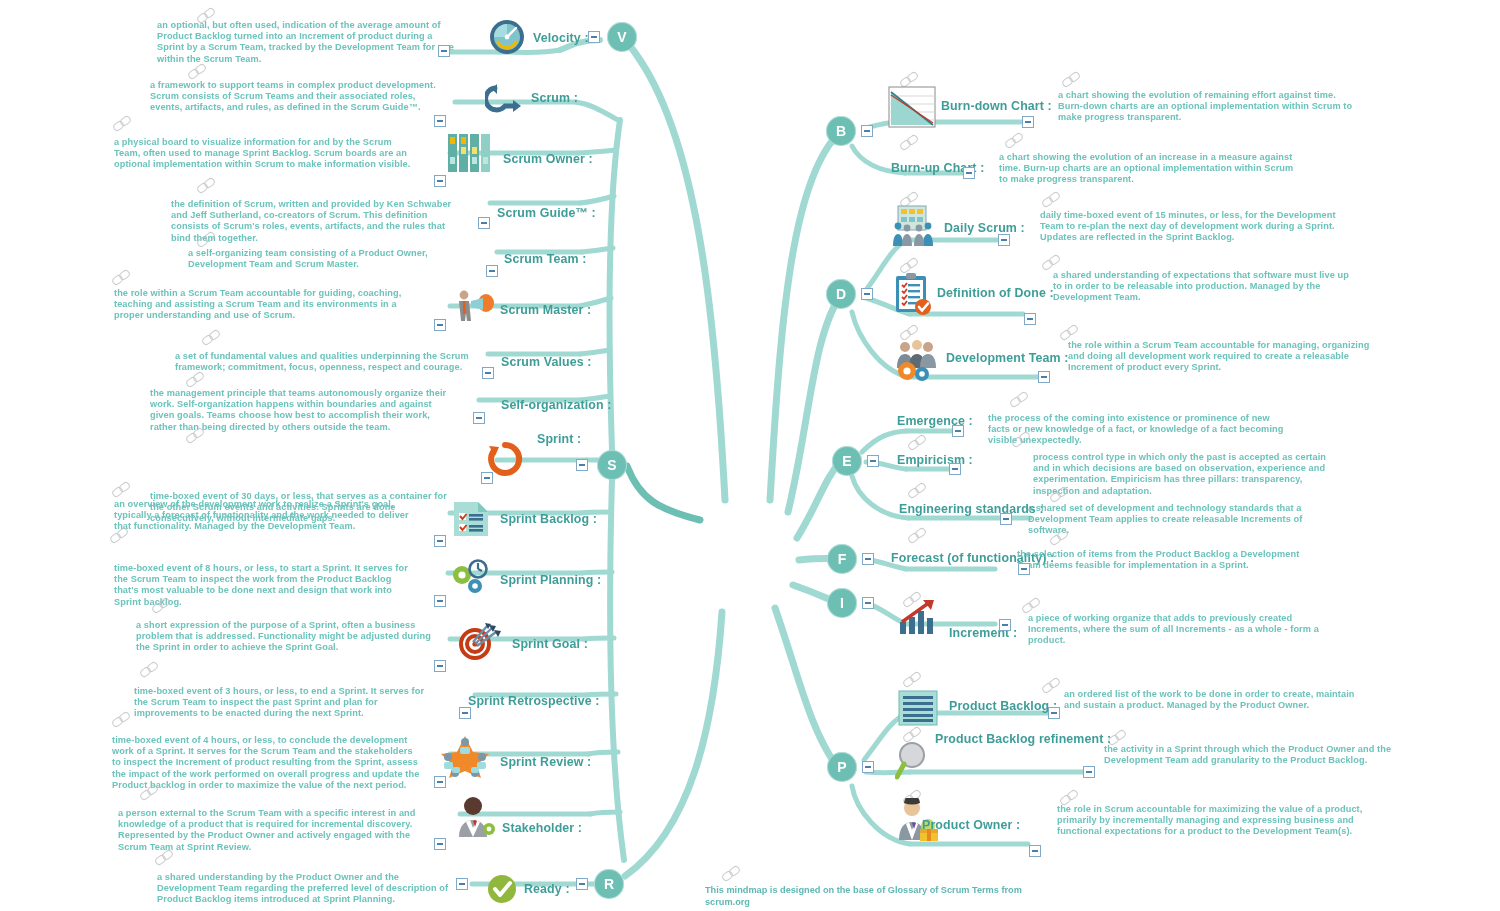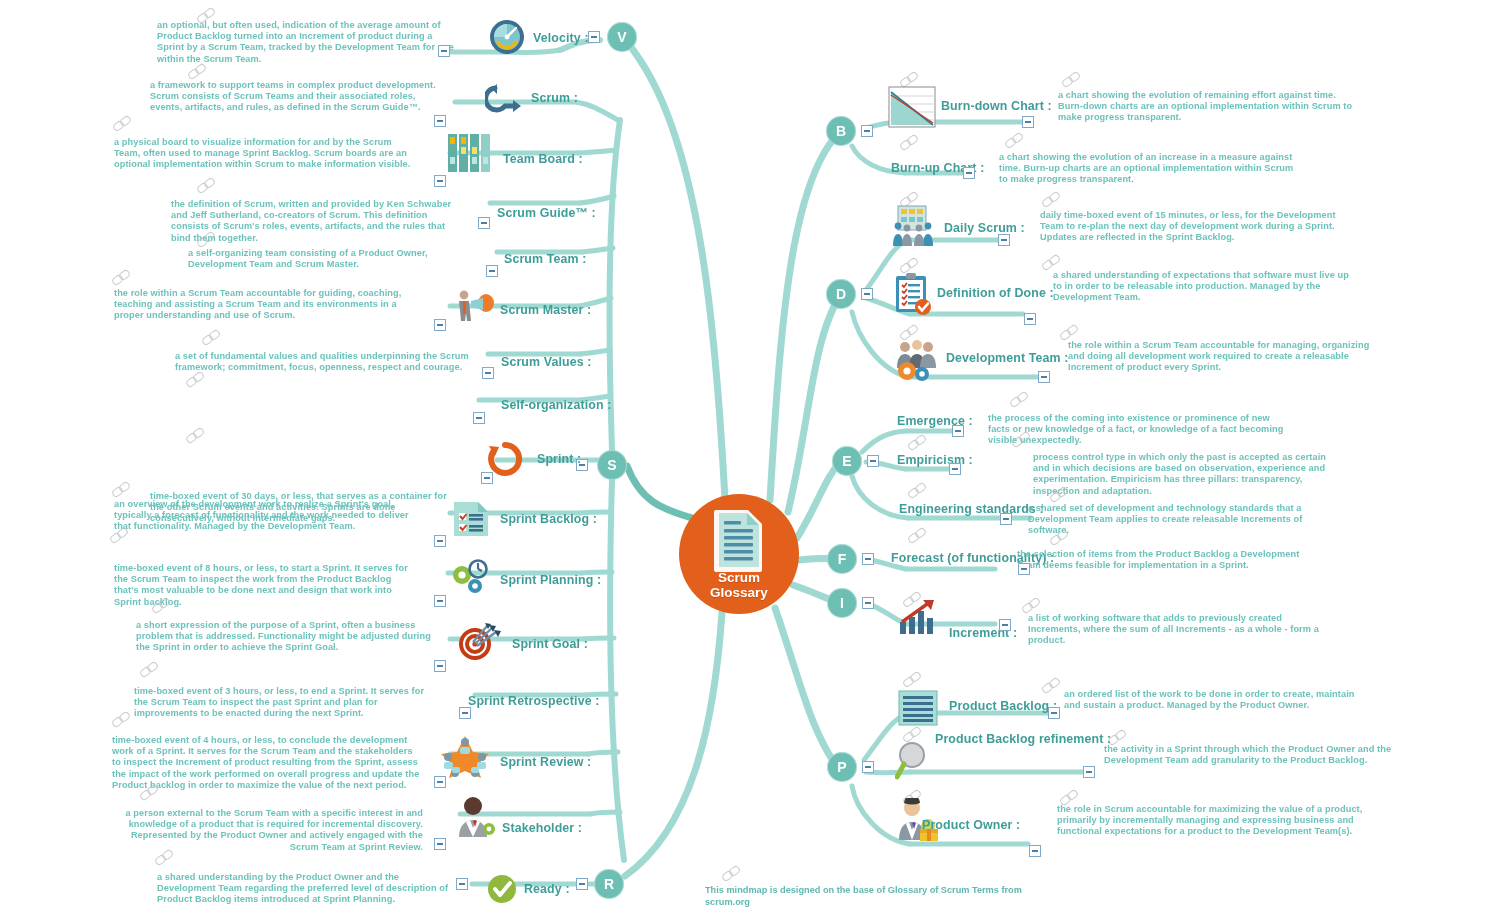--- a/index.html
+++ b/index.html
@@ -156,39 +156,20 @@
 
       <path d="M864 760 C 880 740 890 720 908 713" stroke-width="5"></path>
       <path d="M908 713 L 1050 713" stroke-width="5"></path>
       <path d="M866 772 C 886 774 900 772 910 772" stroke-width="5"></path>
       <path d="M910 772 L 1085 772" stroke-width="5"></path>
       <path d="M852 786 C 856 810 880 840 910 844" stroke-width="5"></path>
       <path d="M910 844 L 1028 844" stroke-width="5"></path>
     </g>
   </svg>
 
-  <div id="center">
-    <svg class="cdoc" width="52" height="64" viewBox="0 0 52 64">
-      <path d="M3 2 h32 l14 14 v46 a2 2 0 0 1 -2 2 h-44 a2 2 0 0 1 -2 -2 v-58 a2 2 0 0 1 2 -2z" fill="#ffffff" opacity=".95"></path>
-      <path d="M6 5 h28 l12 12 v42 h-40z" fill="#BEE3DD"></path>
-      <path d="M34 5 l12 12 h-12z" fill="#8ECFC6"></path>
-      <g fill="#4E8CA8">
-        <rect x="11" y="13" width="17" height="3.6" rx="1"></rect>
-        <rect x="11" y="21" width="29" height="3.6" rx="1"></rect>
-        <rect x="11" y="28" width="29" height="3.6" rx="1"></rect>
-        <rect x="11" y="35" width="29" height="3.6" rx="1"></rect>
-        <rect x="11" y="42" width="29" height="3.6" rx="1"></rect>
-        <rect x="11" y="49" width="29" height="3.6" rx="1"></rect>
-      </g>
-    </svg>
-    <div class="ctitle">
-      <span>Scrum</span><br>
-      <span>Glossary</span>
-    </div>
-  </div>
 
   <div class="bnode" style="left:607px;top:22px;">
       <span>V</span>
     </div>
   <div class="bnode" style="left:597px;top:450px;">
       <span>S</span>
     </div>
   <div class="bnode" style="left:594px;top:869px;">
       <span>R</span>
     </div>
@@ -261,21 +242,21 @@
     <rect x="23" y="2" width="9" height="38" fill="#5FAFA5"></rect>
     <rect x="34" y="2" width="9" height="38" fill="#8FCFC6"></rect>
     <rect x="3" y="5" width="5" height="7" fill="#F2B705"></rect>
     <rect x="14" y="5" width="5" height="7" fill="#F2B705"></rect>
     <rect x="14" y="15" width="5" height="7" fill="#F4E06A"></rect>
     <rect x="25" y="15" width="5" height="7" fill="#F4E06A"></rect>
     <rect x="3" y="25" width="5" height="7" fill="#BDE6E1"></rect>
     <rect x="25" y="25" width="5" height="7" fill="#BDE6E1"></rect>
     <rect x="36" y="25" width="5" height="7" fill="#BDE6E1"></rect>
   </svg>
-  <div class="label" style="left:503px;top:152px;">Team Board :</div>
+  <div class="label" style="left:503px;top:152px;">Scrum Owner :</div>
   <div class="mbox" style="left:434px;top:175px;"></div>
 
   <div class="chain" style="left:197px;top:178px;">
       <i></i>
       <i></i>
     </div>
   <div class="desc" style="left:171px;top:199px;width:295px;">the definition of Scrum, written and provided by Ken Schwaber and Jeff Sutherland, co-creators of Scrum. This definition consists of Scrum's roles, events, artifacts, and the rules that bind them together.</div>
   <div class="label" style="left:497px;top:206px;">Scrum Guide™ :</div>
   <div class="mbox" style="left:478px;top:217px;"></div>
 
@@ -307,33 +288,34 @@
       <i></i>
     </div>
   <div class="desc" style="left:175px;top:351px;width:295px;">a set of fundamental values and qualities underpinning the Scrum framework; commitment, focus, openness, respect and courage.</div>
   <div class="label" style="left:501px;top:355px;">Scrum Values :</div>
   <div class="mbox" style="left:482px;top:367px;"></div>
 
   <div class="chain" style="left:186px;top:372px;">
       <i></i>
       <i></i>
     </div>
+  <div class="desc" style="left:150px;top:388px;width:300px;">the management principle that teams autonomously organize their work. Self-organization happens within boundaries and against given goals. Teams choose how best to accomplish their work, rather than being directed by others outside the team.</div>
   <div class="label" style="left:501px;top:398px;">Self-organization :</div>
   <div class="mbox" style="left:473px;top:412px;"></div>
 
   <div class="chain" style="left:186px;top:428px;">
       <i></i>
       <i></i>
     </div>
   <div class="desc" style="left:150px;top:445px;width:300px;margin-top:46px;">time-boxed event of 30 days, or less, that serves as a container for the other Scrum events and activities. Sprints are done consecutively, without intermediate gaps.</div>
   <svg class="icon" style="left:486px;top:440px;" width="38" height="38" viewBox="0 0 38 38">
     <path d="M19 5 a14 14 0 1 1 -11 5.5" stroke="#E2601B" stroke-width="6" fill="none" stroke-linecap="round"></path>
     <path d="M3 6 l10 1 -4 9z" fill="#E2601B"></path>
   </svg>
-  <div class="label" style="left:537px;top:452px;text-align:center;">Sprint :</div>
+  <div class="label" style="left:537px;top:432px;text-align:center;">Sprint :</div>
   <div class="mbox" style="left:481px;top:472px;"></div>
 
   <div class="chain" style="left:112px;top:482px;">
       <i></i>
       <i></i>
     </div>
   <div class="desc" style="left:114px;top:499px;width:300px;">an overview of the development work to realize a Sprint's goal, typically a forecast of functionality and the work needed to deliver that functionality. Managed by the Development Team.</div>
   <svg class="icon" style="left:452px;top:500px;" width="38" height="38" viewBox="0 0 38 38">
     <path d="M2 2 h24 l10 10 v24 h-34z" fill="#A9DED7"></path>
     <path d="M26 2 l10 10 h-10z" fill="#7FC9C0"></path>
@@ -419,21 +401,21 @@
       <rect x="31" y="34" width="8" height="6" rx="2"></rect>
     </g>
   </svg>
   <div class="label" style="left:500px;top:755px;">Sprint Review :</div>
   <div class="mbox" style="left:434px;top:776px;"></div>
 
   <div class="chain" style="left:140px;top:785px;">
       <i></i>
       <i></i>
     </div>
-  <div class="desc" style="left:118px;top:808px;width:305px;text-align:right;">a person external to the Scrum Team with a specific interest in and knowledge of a product that is required for incremental discovery. Represented by the Product Owner and actively engaged with the Scrum Team at Sprint Review.</div>
+  <div class="desc" style="left:118px;top:808px;width:305px;">a person external to the Scrum Team with a specific interest in and knowledge of a product that is required for incremental discovery. Represented by the Product Owner and actively engaged with the Scrum Team at Sprint Review.</div>
   <svg class="icon" style="left:455px;top:795px;" width="44" height="44" viewBox="0 0 44 44">
     <circle cx="18" cy="11" r="9" fill="#5A3A2E"></circle>
     <path d="M4 42 c0-11 6-17 14-17 s14 6 14 17z" fill="#9AA0A6"></path>
     <path d="M15 25 l3 8 3 -8 4 2 -7 15 -7 -15z" fill="#ffffff"></path>
     <path d="M18 26 l2 6 2 -6 -2-1z" fill="#C0392B"></path>
     <circle cx="34" cy="34" r="6" fill="#8DBF3F"></circle>
       <circle cx="34" cy="34" r="2.4" fill="#ffffff"></circle>
   </svg>
   <div class="label" style="left:502px;top:821px;">Stakeholder :</div>
   <div class="mbox" style="left:434px;top:838px;"></div>
@@ -636,21 +618,21 @@
     <g fill="#3C6E8F">
       <rect x="4" y="24" width="6" height="12"></rect>
       <rect x="13" y="19" width="6" height="17"></rect>
       <rect x="22" y="13" width="6" height="23"></rect>
       <rect x="31" y="20" width="6" height="16"></rect>
     </g>
     <path d="M6 24 L34 4" stroke="#C0392B" stroke-width="3.4" fill="none"></path>
     <path d="M27 2 l11 0 -3 10z" fill="#C0392B"></path>
   </svg>
   <div class="label" style="left:949px;top:626px;">Increment :</div>
-  <div class="desc" style="left:1028px;top:613px;width:305px;">a list of working software that adds to previously created Increments, where the sum of all Increments - as a whole - form a product.</div>
+  <div class="desc" style="left:1028px;top:613px;width:305px;">a piece of working organize that adds to previously created Increments, where the sum of all Increments - as a whole - form a product.</div>
   <div class="mbox" style="left:999px;top:619px;"></div>
 
   <div class="chain" style="left:903px;top:672px;">
       <i></i>
       <i></i>
     </div>
   <div class="chain" style="left:1042px;top:678px;">
       <i></i>
       <i></i>
     </div>

